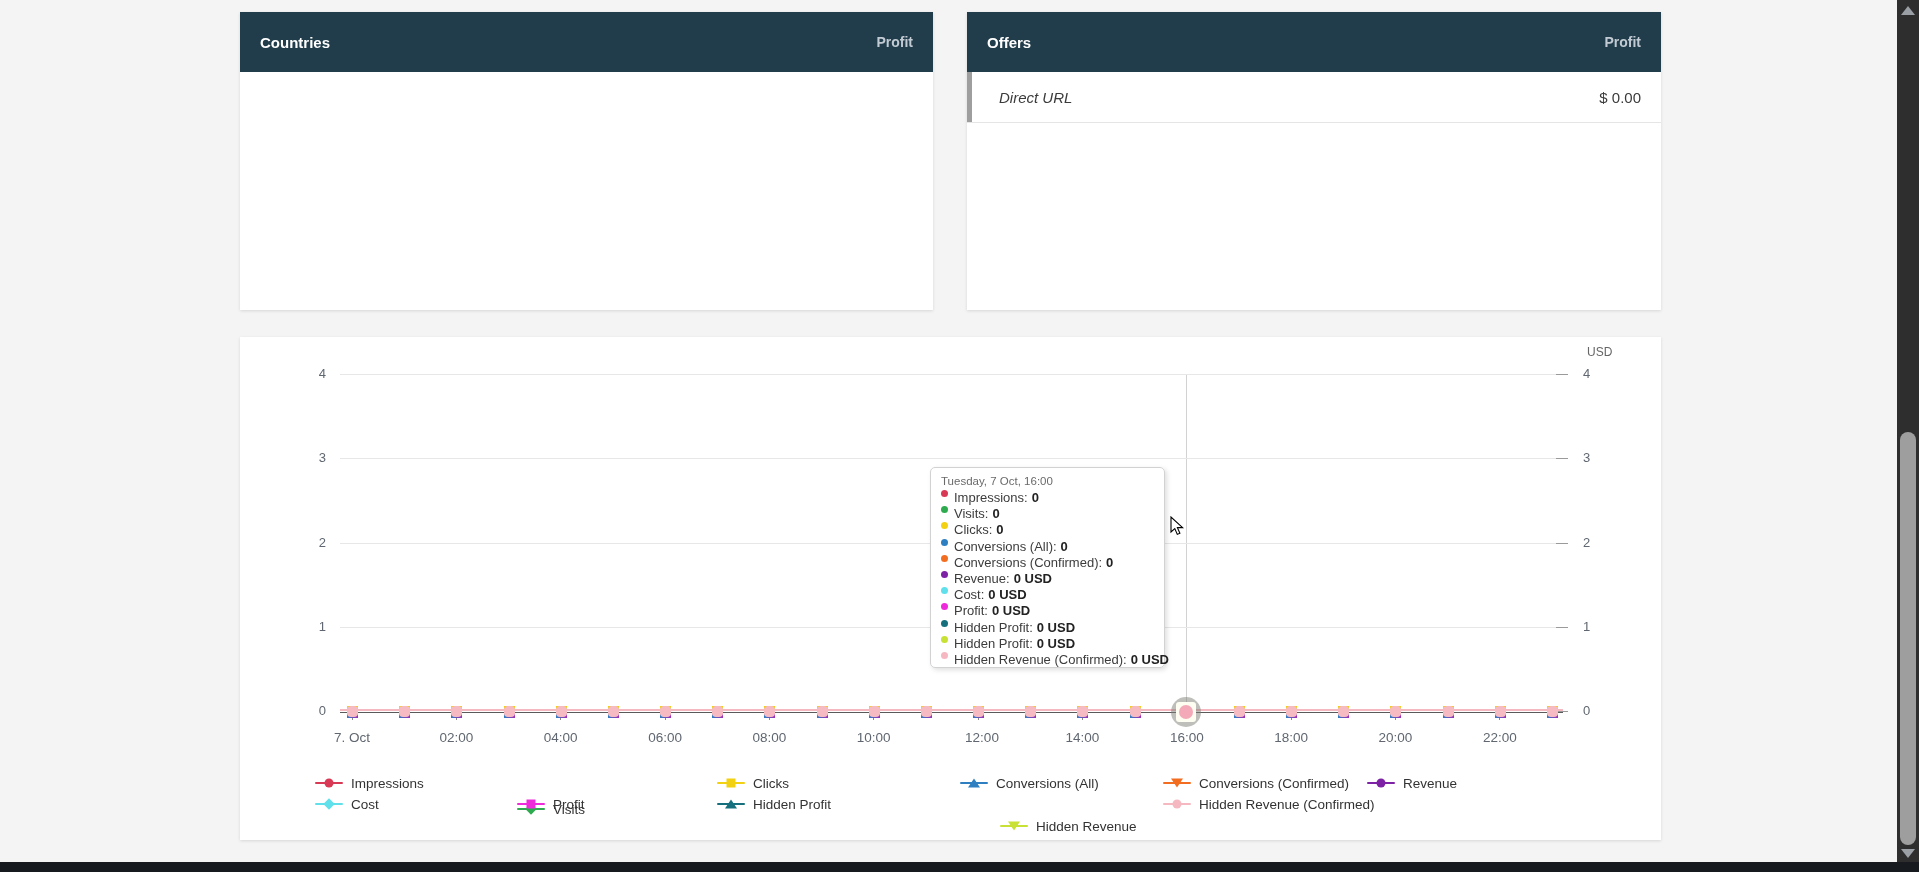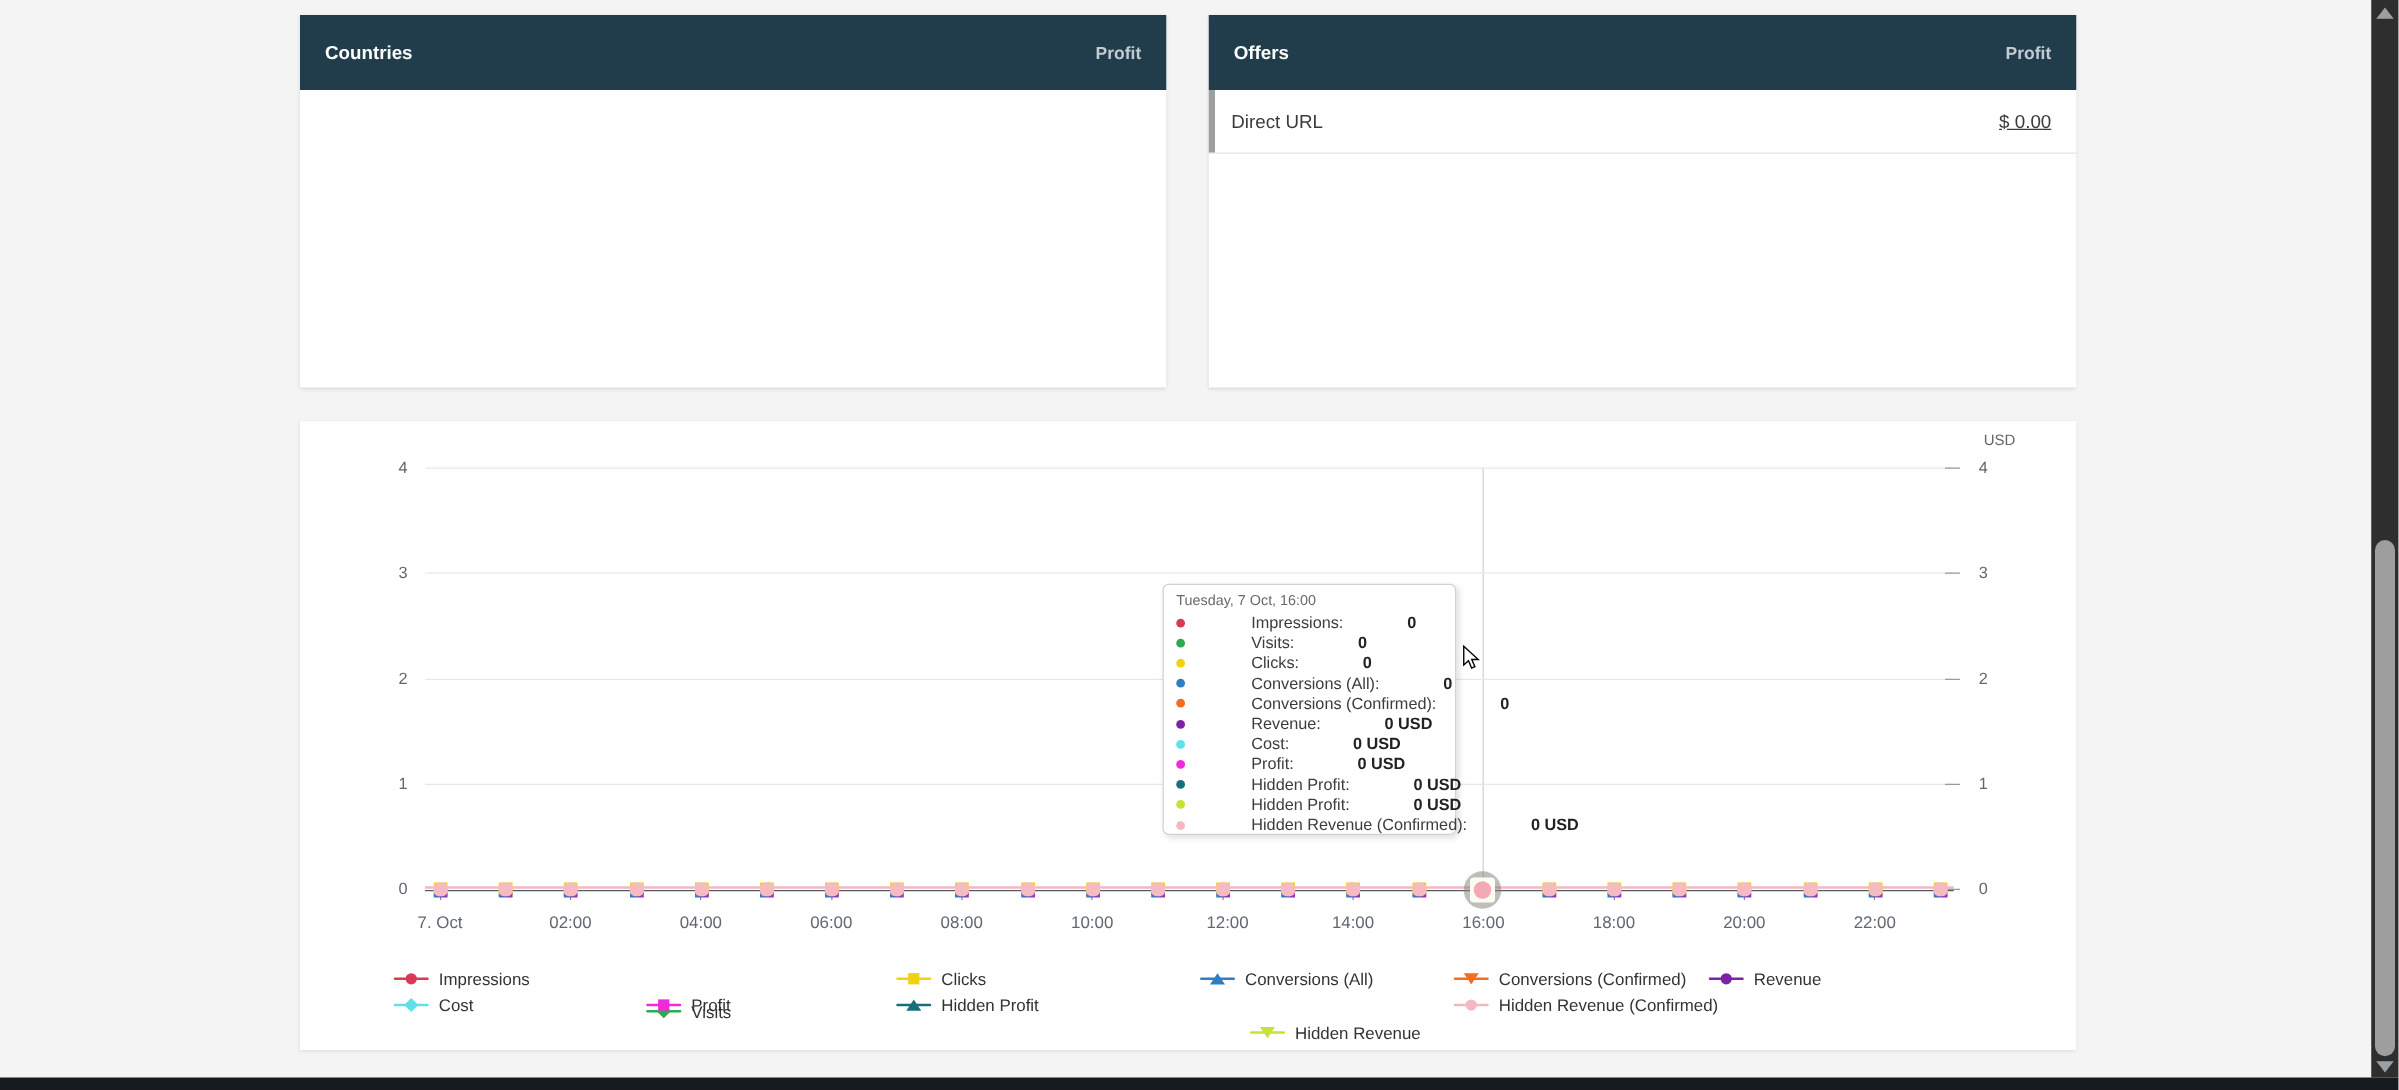--- a/index.html
+++ b/index.html
@@ -16,22 +16,22 @@
   .panel-metric { color:#c2cbd3; font-size:14px; font-weight:bold; }
   .empty-body { height:256px; display:flex; flex-direction:column; align-items:center; justify-content:center; gap:15px; }
   .db-icon { width:46px; }
   .db-top { height:19px; background:#c9cdd1; border-radius:5px; }
   .db-bottom { height:17px; margin-top:3px; background:#c9cdd1; border-radius:5px; position:relative; }
   .db-bottom i { position:absolute; top:6px; width:5px; height:5px; border-radius:50%; background:#fff; }
   .db-bottom i.d1 { left:24px; } .db-bottom i.d2 { left:32px; }
   .empty-text { color:#8e969c; font-size:16px; }
   .offer-row { position:relative; height:51px; display:flex; align-items:center; border-bottom:1px solid #e5e5e5; padding:0 20px 0 18px; cursor:pointer; }
   .row-strip { position:absolute; left:0; top:0; width:5px; height:100%; background:#9e9e9e; }
-  .offer-name { font-size:15px; color:#3b3b3b; flex:1; }
-  .offer-value { font-size:15px; color:#3b3b3b;text-decoration:underline; }
+  .offer-name { font-style:italic; font-size:15px; color:#3b3b3b; flex:1;margin-left:14px; }
+  .offer-value { font-size:15px; color:#3b3b3b; }
 
   
   .chart-card { position:absolute; left:240px; top:337px; width:1421px; height:503px; background:#fff; box-shadow:0 1px 3px rgba(0,0,0,0.12); }
   .usd-label { position:absolute; left:1347px; top:8px; font-size:12px; color:#666; }
   .gridline  { position:absolute; left:100px; width:1223px; height:1px; background:#e7e7e7; }
   .right-tick{ position:absolute; left:1316px; width:12px; height:1px; background:#9a9a9a; }
   .axis-line { position:absolute; left:100px; width:1223px; height:1px; background:#5a5a5a; top:375px; }
   .series-line{ position:absolute; left:100px; width:1223px; height:2px; background:#f5b8c1; top:372px; }
   .y-label { position:absolute; font-size:13px; color:#606770; width:34px; }
   .y-left  { left:52px; text-align:right; }
@@ -43,21 +43,21 @@
   .pt::after  { content:""; position:absolute; left:0; top:0; width:11px; height:11px; border-radius:4px; background:#f6bac3; }
   .crosshair { position:absolute; left:946px; top:37px; width:1px; height:338px; background:#d2d2d2; }
   .halo { position:absolute; left:946px; top:375px; width:30px; height:30px; transform:translate(-50%,-50%); border-radius:50%; background:rgba(125,125,118,0.5); z-index:3; }
   .halo::before { content:""; position:absolute; inset:5px; background:#fdfdf2; border-radius:3px; }
   .halo::after  { content:""; position:absolute; inset:8px; background:#f3a9b8; border-radius:50%; }
 
   
   .tooltip { position:absolute; left:690px; top:130px; width:235px; height:201px; background:rgba(255,255,255,0.97);
              border:1px solid #d2d2d2; border-radius:5px; box-shadow:2px 2px 5px rgba(0,0,0,0.13); padding:7px 10px; z-index:5; }
   .tt-title { font-size:11.5px; color:#6a6a6a; margin-bottom:3px; }
-  .tt-row { display:flex; align-items:center; font-size:13px; color:#3c3c3c; line-height:16.2px; white-space:nowrap;gap:47px; }
+  .tt-row { display:flex; align-items:flex-start; font-size:13px; color:#3c3c3c; line-height:16.2px; white-space:nowrap; }
   .tt-bullet { width:7px; height:7px; border-radius:50%; margin-right:6px; flex:none; }
   .tt-value { font-weight:bold; color:#222; margin-left:4px; }
 
   
   .legend-item { position:absolute; height:16px; display:flex; align-items:center; font-size:13.5px; color:#333; cursor:pointer; }
   .lline { position:relative; width:28px; height:2px; border-radius:1px; margin-right:8px; flex:none; }
   .lmark { position:absolute; left:50%; top:50%; transform:translate(-50%,-50%); }
   .m-circle { width:9px; height:9px; border-radius:50%; }
   .m-square { width:9px; height:9px; }
   .m-diamond{ width:8px; height:8px; transform:translate(-50%,-50%) rotate(45deg); }

